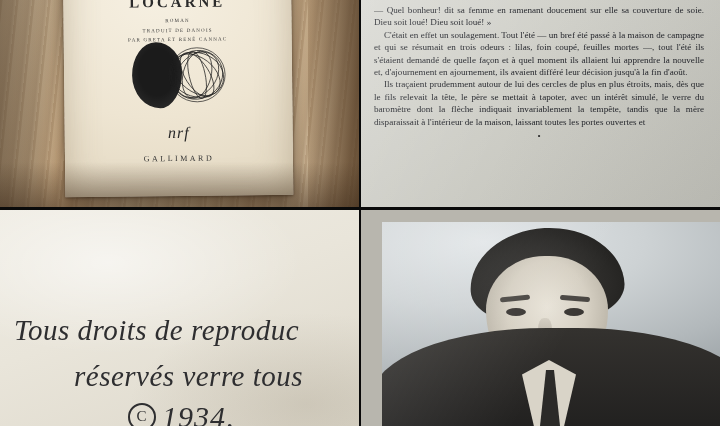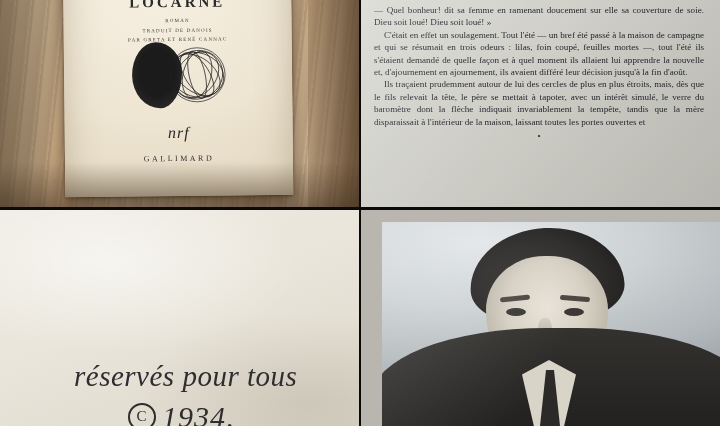--- a/index.html
+++ b/index.html
@@ -417,21 +417,22 @@
         <p class="ind">C'était en effet un soulagement. Tout l'été — un bref été passé à la maison de campagne et qui se résumait en trois odeurs : lilas, foin coupé, feuilles mortes —, tout l'été ils s'étaient demandé de quelle façon et à quel moment ils allaient lui apprendre la nouvelle et, d'ajournement en ajournement, ils avaient différé leur décision jusqu'à la fin d'août.</p>
         <p class="ind">Ils traçaient prudemment autour de lui des cercles de plus en plus étroits, mais, dès que le fils relevait la tête, le père se mettait à tapoter, avec un intérêt simulé, le verre du baromètre dont la flèche indiquait invariablement la tempête, tandis que la mère disparaissait à l'intérieur de la maison, laissant toutes les portes ouvertes et</p>
       </div>
       <div class="dot">•</div>
     </div>
     <div class="gloss"></div>
   </div>
 
   <div class="cell c3">
     <div class="grain"></div>
-    <div class="line2">réservés pour tous</div>
+    <div class="line1">Tous droits de reproduc</div>
+    <div class="line2">réservés verre tous</div>
     <div class="line3">
       <span class="copysym">C</span>
       <span>1934,</span>
     </div>
   </div>
 
   <div class="cell c4">
     <div class="photo">
       <div class="bg"></div>
       <div class="hair"></div>

